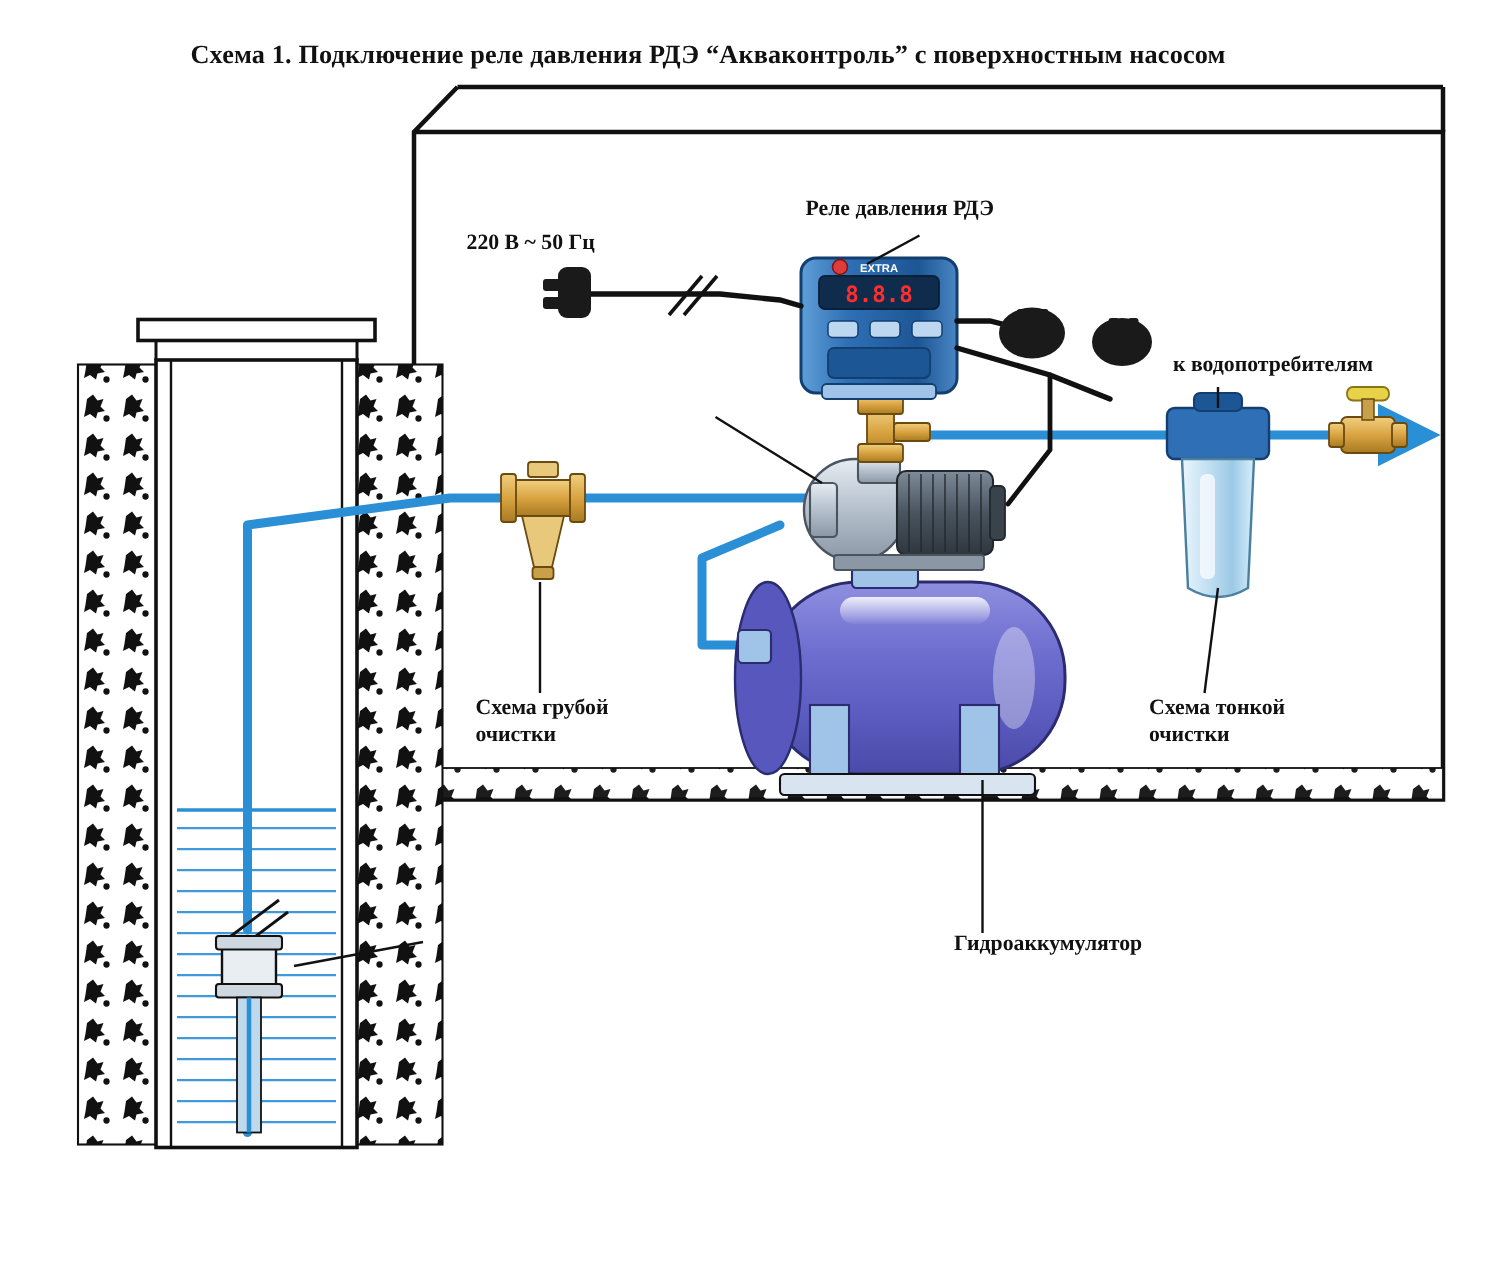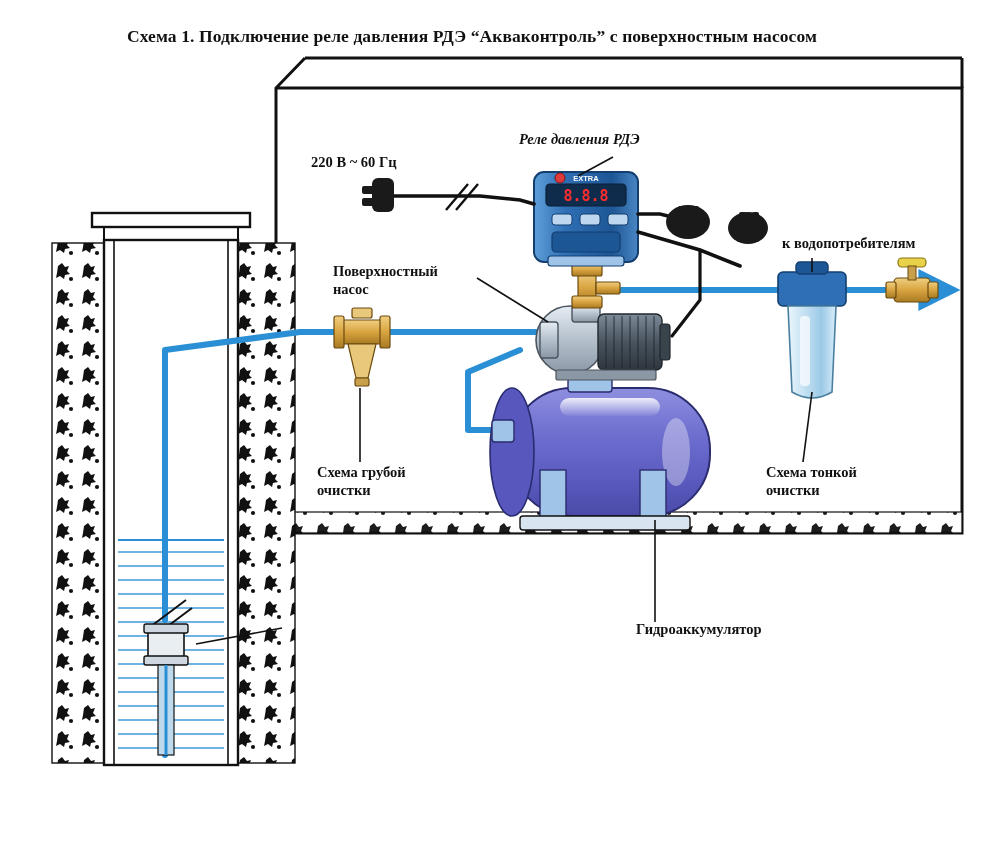--- a/index.html
+++ b/index.html
@@ -300,26 +300,24 @@
       <line x1="613" y1="157" x2="578" y2="176"></line>
       <line x1="477" y1="278" x2="548" y2="322"></line>
       <line x1="360" y1="462" x2="360" y2="388"></line>
       <line x1="803" y1="462" x2="812" y2="392"></line>
       <line x1="812" y1="258" x2="812" y2="272"></line>
       <line x1="282" y1="628" x2="196" y2="644"></line>
       <line x1="655" y1="622" x2="655" y2="520"></line>
     </g>
   </svg>
 
-  <div class="lbl" style="left:311px; top:153px;">220 В ~ 60 Гц</div>
-
-  <div class="lbl" style="left:519px; top:130px;font-style:italic;">Реле давления РДЭ</div>
-
-  <div class="lbl" style="left:333px; top:262px;">Поверхностный
-насос</div>
+  <div class="lbl" style="left:311px; top:153px;">220 В ~ 50 Гц</div>
+
+  <div class="lbl" style="left:537px; top:130px;">Реле давления РДЭ</div>
+
 
   <div class="lbl" style="left:317px; top:463px;">Схема грубой
 очистки</div>
 
   <div class="lbl" style="left:766px; top:463px;">Схема тонкой
 очистки</div>
 
   <div class="lbl" style="left:782px; top:234px;">к водопотребителям</div>
 
 

